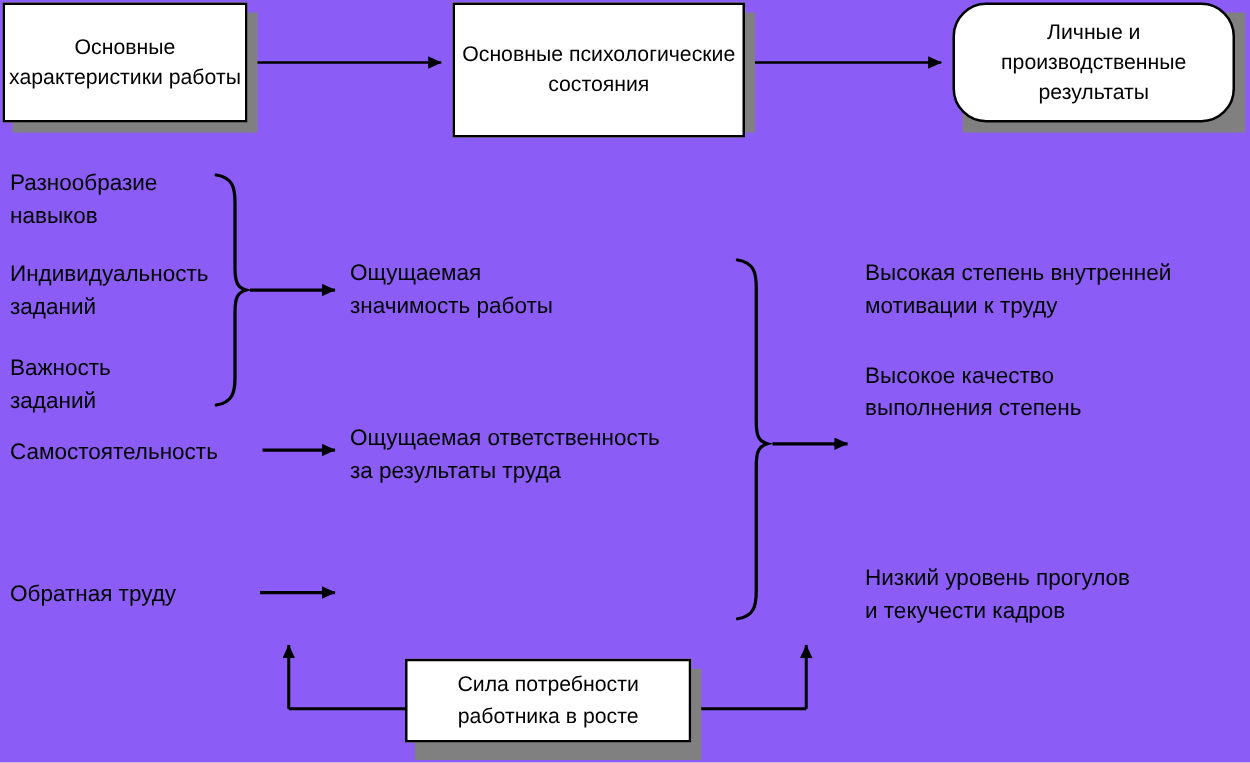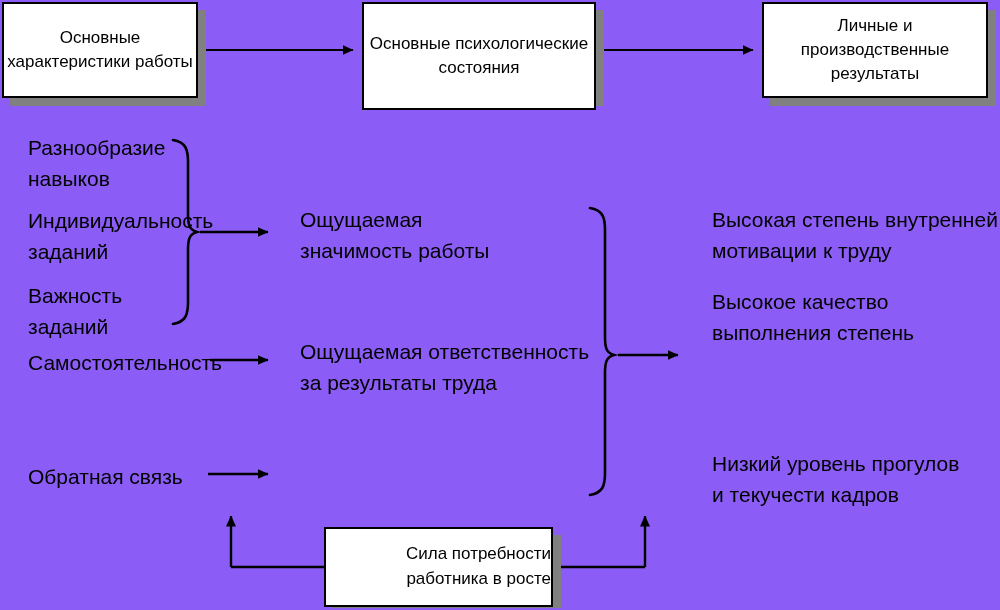--- a/index.html
+++ b/index.html
@@ -47,25 +47,24 @@
     align-items: center;
     justify-content: center;
     text-align: center;
     font-size: 17px;
     line-height: 1.45;
     z-index: 5;
   }
   
   .label {
     position: absolute;
-    font-size: 21px;
+    font-size: 18px;
     line-height: 1.47;
     white-space: pre-line;
     z-index: 4;
-    margin-left: 20px;
   }
   
   #lines {
     position: absolute;
     left: 0;
     top: 0;
     width: 1000px;
     height: 610px;
     z-index: 1;
   }
@@ -145,46 +144,46 @@
   </div>
 
   <div class="hbox-shadow" style="left:370px; top:10px; width:234px; height:96px;"></div>
   <div class="hbox" style="left:362px; top:2px; width:234px; height:108px;">
     <span>Основные
 психологические
 состояния</span>
   </div>
 
   <div class="hbox-shadow" style="left:770px; top:10px; width:226px; height:96px;"></div>
-  <div class="hbox" style="left:762px; top:2px; width:226px; height:96px;">
+  <div class="hbox" style="left:762px; top:2px; width:226px; height:96px;border-radius:27px;">
     <span>Личные
 и производственные
 результаты</span>
   </div>
 
   <div class="label" style="left:8px; top:133px; width:170px;">Разнообразие
 навыков</div>
   <div class="label" style="left:8px; top:206px; width:175px;">Индивидуальность
 заданий</div>
   <div class="label" style="left:8px; top:281px; width:170px;">Важность
 заданий</div>
   <div class="label" style="left:8px; top:348px; width:200px;">Самостоятельность</div>
-  <div class="label" style="left:8px; top:462px; width:200px;">Обратная связь</div>
+  <div class="label" style="left:8px; top:462px; width:200px;">Обратная труду</div>
 
   <div class="label" style="left:280px; top:337px; width:300px;">Ощущаемая ответственность
 за результаты труда</div>
   <div class="label" style="left:280px; top:205px; width:300px;">Ощущаемая
 значимость работы</div>
 
   <div class="label" style="left:692px; top:205px; width:300px;">Высокая степень внутренней
 мотивации к труду</div>
   <div class="label" style="left:692px; top:287px; width:300px;">Высокое качество
 выполнения степень</div>
   <div class="label" style="left:692px; top:449px; width:300px;">Низкий уровень прогулов
 и текучести кадров</div>
 
   <div class="hbox-shadow" style="left:332px; top:535px; width:229px; height:73px; z-index:4;"></div>
-  <div class="bbox" style="left:324px; top:527px; width:229px; height:80px;text-align:right;">
+  <div class="bbox" style="left:324px; top:527px; width:229px; height:67px;">
     <span>Сила потребности
 работника в росте</span>
   </div>
 
 </div>
 
 </body></html>

